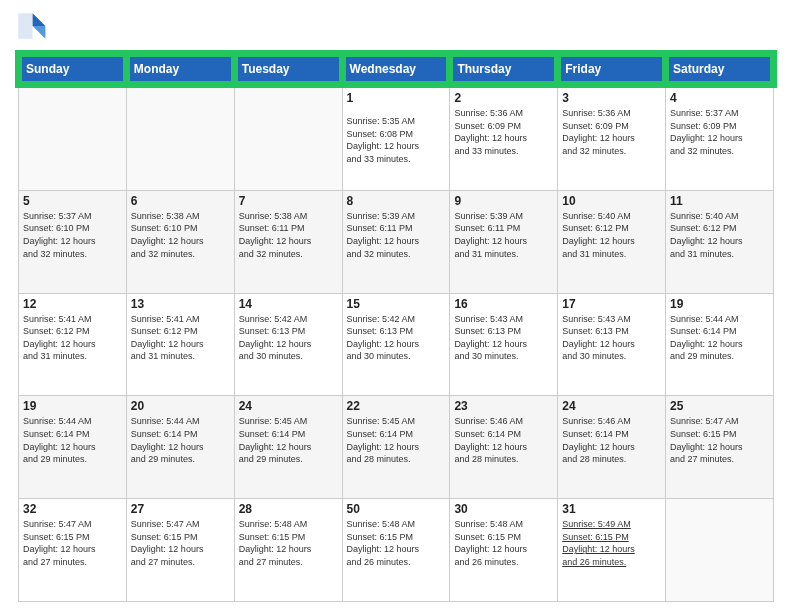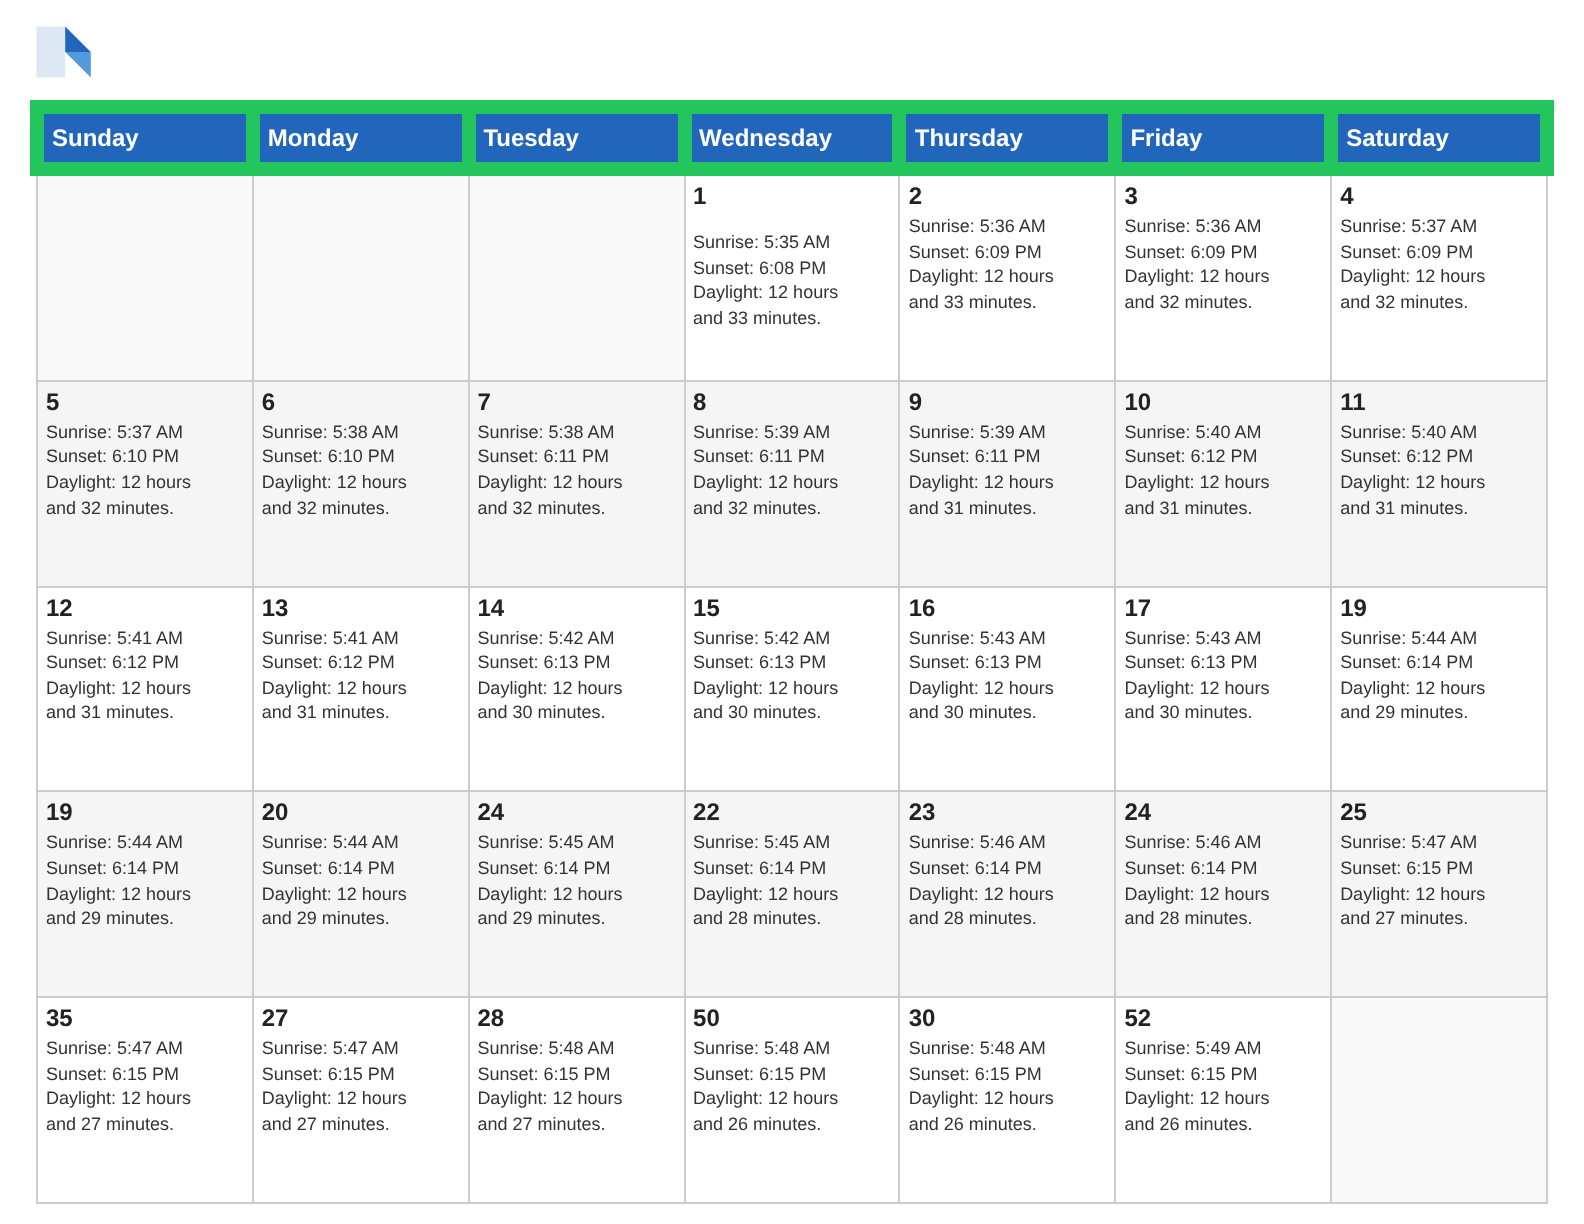--- a/index.html
+++ b/index.html
@@ -313,21 +313,21 @@
           <td>
             <span class="day-number">25</span>
             <div class="day-info" style="white-space: pre-line;">Sunrise: 5:47 AM
 Sunset: 6:15 PM
 Daylight: 12 hours
 and 27 minutes.</div>
           </td>
         </tr>
         <tr>
           <td>
-            <span class="day-number">35</span>
+            <span class="day-number">32</span>
             <div class="day-info" style="white-space: pre-line;">Sunrise: 5:47 AM
 Sunset: 6:15 PM
 Daylight: 12 hours
 and 27 minutes.</div>
           </td>
           <td>
             <span class="day-number">27</span>
             <div class="day-info" style="white-space: pre-line;">Sunrise: 5:47 AM
 Sunset: 6:15 PM
 Daylight: 12 hours
@@ -348,22 +348,22 @@
 and 26 minutes.</div>
           </td>
           <td>
             <span class="day-number">30</span>
             <div class="day-info" style="white-space: pre-line;">Sunrise: 5:48 AM
 Sunset: 6:15 PM
 Daylight: 12 hours
 and 26 minutes.</div>
           </td>
           <td>
-            <span class="day-number">52</span>
-            <div class="day-info" style="white-space: pre-line;">Sunrise: 5:49 AM
+            <span class="day-number">31</span>
+            <div class="day-info" style="white-space: pre-line; text-decoration: underline;">Sunrise: 5:49 AM
 Sunset: 6:15 PM
 Daylight: 12 hours
 and 26 minutes.</div>
           </td>
           <td class="empty-cell"></td>
         </tr>
       </tbody>
   </table>
 </div>
 

